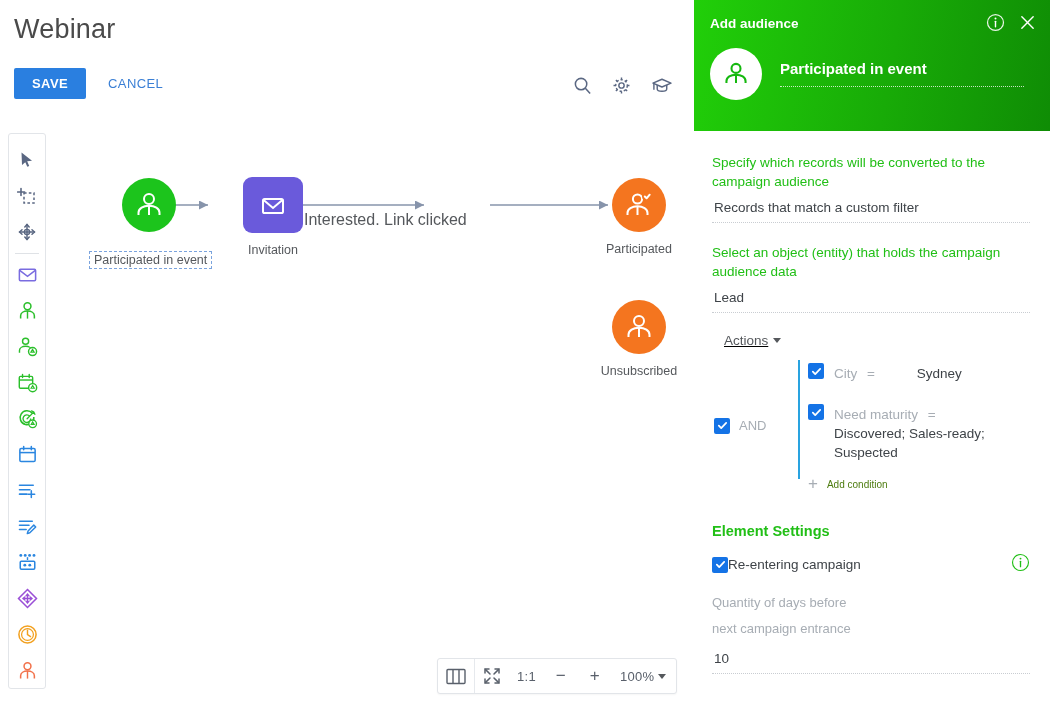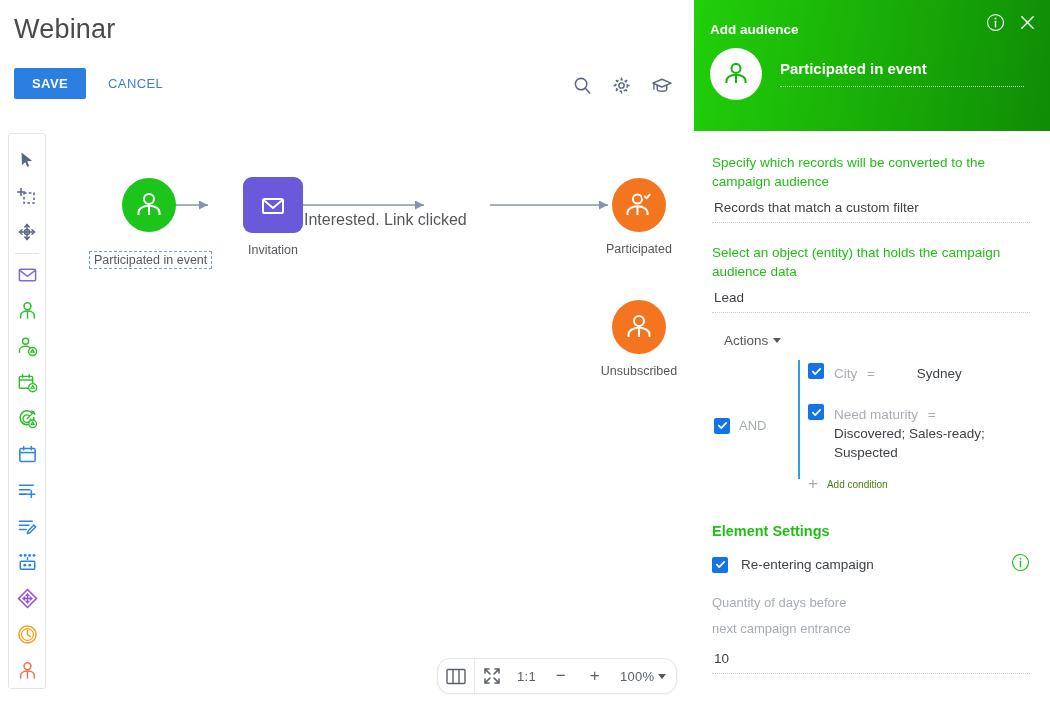--- a/index.html
+++ b/index.html
@@ -80,21 +80,21 @@
     background: #fff;
   }
   .edge-label {
     position: absolute; font-size: 16px; color: #55585c; white-space: nowrap;
   }
 
   
   .zoombar {
     position: absolute; left: 381px; top: 525px;
     height: 36px; background: #fff;
-    border: 1px solid #e2e5e9; border-radius: 13px;
+    border: 1px solid #e2e5e9; border-radius: 3px;
     display: flex; align-items: center;
     box-shadow: 0 1px 2px rgba(0,0,0,.04);
   }
   .zoombar .seg { display: flex; align-items: center; height: 100%; }
   .zoombar .divider { width: 1px; height: 100%; background: #e6e9ed; }
   .zoombar .zb {
     min-width: 34px; height: 100%;
     display: flex; align-items: center; justify-content: center;
     font-size: 13px; color: #59606b; cursor: pointer;
     padding: 0 8px;
@@ -105,21 +105,21 @@
   .panel {
     position: absolute; left: 694px; top: 0;
     width: 356px; height: 702px;
     background: #fff; overflow: hidden;
   }
   .panel-head {
     position: relative; height: 131px;
     background: linear-gradient(100deg, #21cf09 0%, #18ab07 55%, #0f8c05 100%);
   }
   .panel-head-title {
-    position: absolute; left: 16px; top: 22px;
+    position: absolute; left: 16px; top: 16px;
     font-size: 13.5px; color: #ffffff; font-weight: 600;
   }
   .panel-head-actions {
     position: absolute; right: 14px; top: 13px;
     display: flex; align-items: center; gap: 14px;
   }
   .panel-head-actions .hic { cursor: pointer; display: block; }
   .panel-avatar {
     position: absolute; left: 16px; top: 48px;
     width: 52px; height: 52px; border-radius: 50%;
@@ -138,21 +138,21 @@
   }
   .field-value {
     font-size: 13.5px; color: #3e4348;
     padding: 9px 0 7px 2px;
     border-bottom: 1px dotted #c9cdd2;
   }
   .field-group { margin-bottom: 20px; }
 
   .actions-row {
     display: flex; align-items: center; gap: 5px;
-    margin: 20px 0 8px 12px; cursor: pointer;
+    margin: 20px 0 8px 12px; cursor: pointer; text-decoration: underline;
   }
   .actions-row .txt { font-size: 13.5px; color: #55585c; }
   .caret { width: 0; height: 0; border-left: 4.5px solid transparent;
            border-right: 4.5px solid transparent; border-top: 5.5px solid #55585c; }
 
   .filter-box { position: relative; padding-left: 24px; margin-left: 14px; }
   .and-wrap {
     position: absolute; left: -12px; top: 0; bottom: 0;
     display: flex; align-items: center; gap: 9px;
   }
@@ -180,21 +180,21 @@
     width: 16px; height: 16px; border-radius: 2px; background: #1473e6;
     display: flex; align-items: center; justify-content: center;
     flex: 0 0 16px; cursor: pointer;
   }
 
   .section-title {
     color: #21bf16; font-size: 14.5px; font-weight: 600;
     margin: 28px 0 14px 0;
   }
   .setting-row { display: flex; align-items: center; margin-bottom: 18px; }
-  .setting-row .slbl { font-size: 13.5px; color: #3e4348; margin-left: 13px; }
+  .setting-row .slbl { font-size: 13.5px; color: #3e4348; }
   .setting-row .info-g { margin-left: auto; cursor: pointer; display: block; }
   .hint {
     font-size: 13px; color: #a7adb4; line-height: 18px; margin-bottom: 8px;
   }
 </style>
 </head>
 <body>
 
 <div class="app">
 

